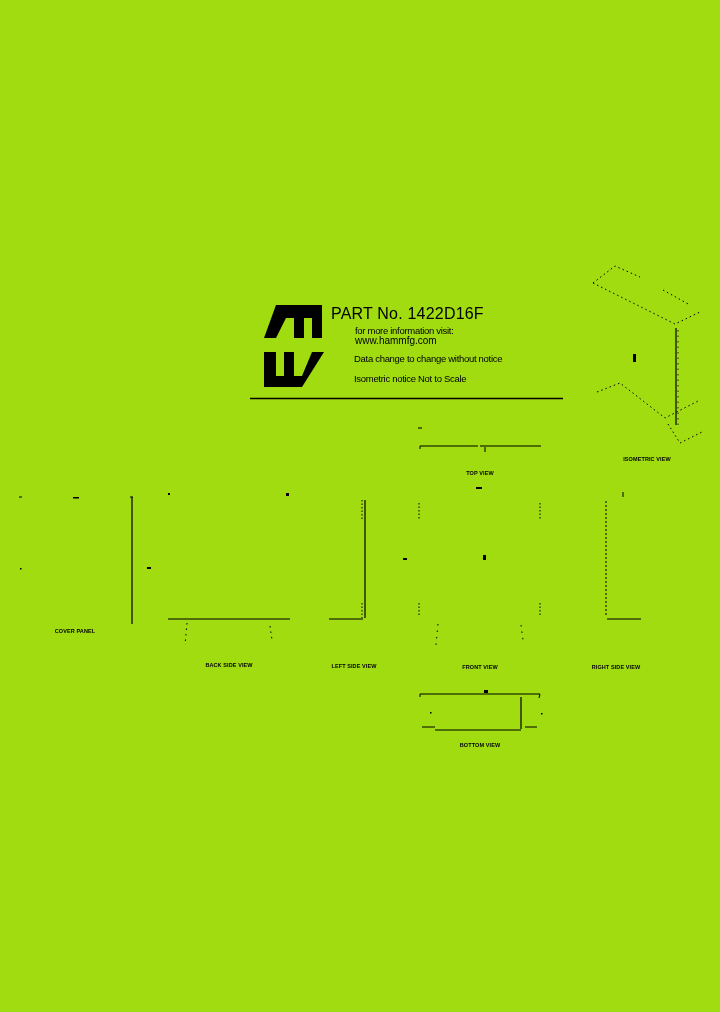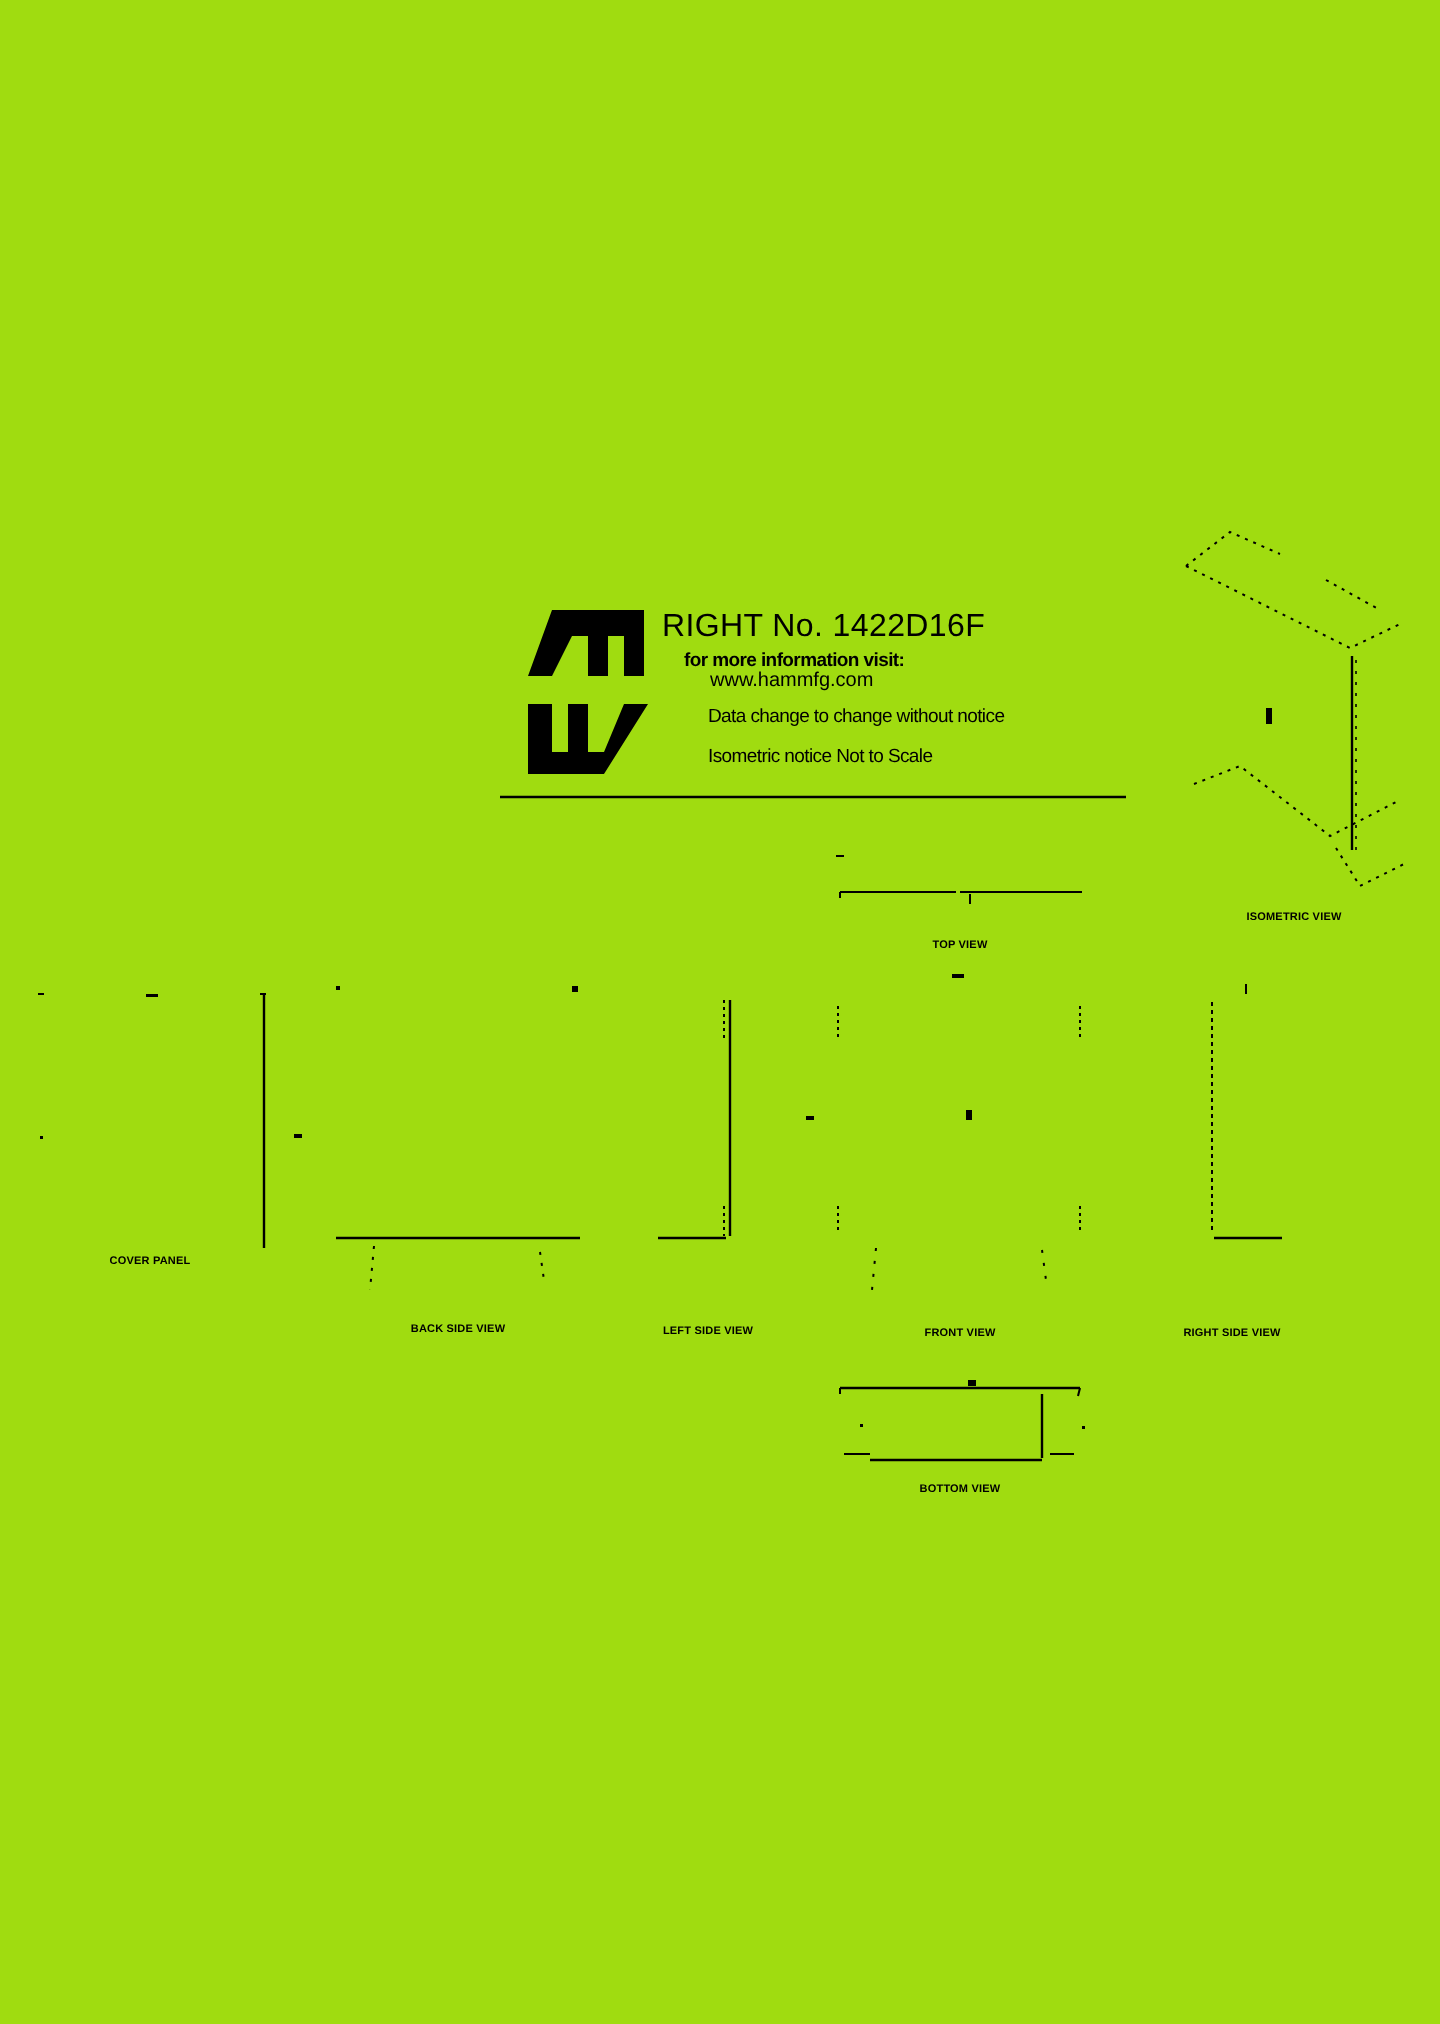--- a/index.html
+++ b/index.html
@@ -94,22 +94,22 @@
     <rect x="403" y="558" width="4" height="2"></rect>
     <rect x="483" y="555" width="3" height="5"></rect>
     <rect x="476" y="487" width="6" height="2"></rect>
     <rect x="430" y="712" width="1.5" height="1.5"></rect>
     <rect x="541" y="713" width="1.5" height="1.5"></rect>
     <rect x="484" y="690" width="4" height="3"></rect>
     <rect x="633" y="354" width="3" height="8"></rect>
   </g>
 </svg>
 
-<div class="abs title" style="left:331px; top:305px;">RIGHT No.  1422D16F</div>
-<div class="abs small" style="left:342px; top:325px;font-weight:bold;">for more information visit:</div>
+<div class="abs title" style="left:331px; top:305px;">PART No.  1422D16F</div>
+<div class="abs small" style="left:355px; top:325px;">for more information visit:</div>
 <div class="abs url" style="left:355px; top:335px;">www.hammfg.com</div>
 <div class="abs small" style="left:354px; top:353px;">Data change to change without notice</div>
 <div class="abs small" style="left:354px; top:373px;">Isometric notice Not to Scale</div>
 
 <div class="abs viewlabel" style="left:647px; top:456px;">ISOMETRIC VIEW</div>
 <div class="abs viewlabel" style="left:480px; top:470px;">TOP VIEW</div>
 <div class="abs viewlabel" style="left:75px; top:628px;">COVER PANEL</div>
 <div class="abs viewlabel" style="left:229px; top:662px;">BACK SIDE VIEW</div>
 <div class="abs viewlabel" style="left:354px; top:663px;">LEFT SIDE VIEW</div>
 <div class="abs viewlabel" style="left:480px; top:664px;">FRONT VIEW</div>

